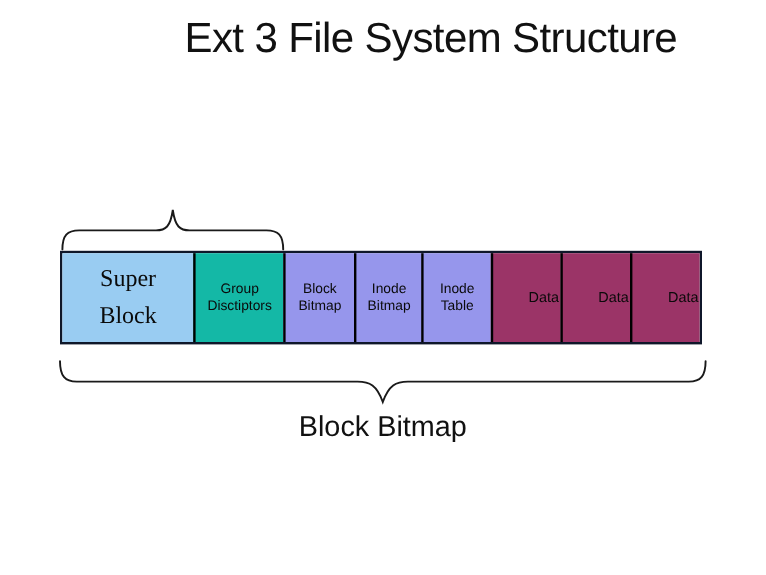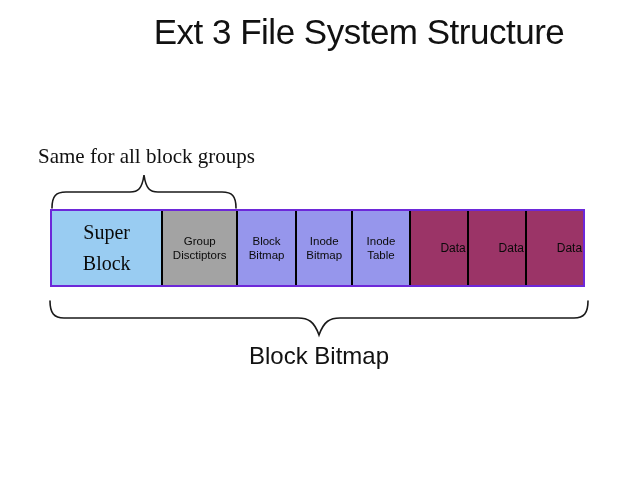--- a/index.html
+++ b/index.html
@@ -39,21 +39,21 @@
     top: 171px;
     width: 188px;
     height: 38px;
   }
   .block-row {
     position: absolute;
     left: 50px;
     top: 209px;
     width: 535px;
     height: 78px;
-    border: 2px solid #6d28d9;
+    border: 2px solid #0f172a;
     box-sizing: border-box;
     display: flex;
   }
   .fs-block {
     flex-basis: 0;
     display: flex;
     align-items: center;
     justify-content: center;
     text-align: center;
     box-sizing: border-box;
@@ -96,32 +96,31 @@
     color: #111111;
   }
 </style>
 </head>
 <body>
 
 <div class="slide">
 
   <div class="title">Ext 3 File System Structure</div>
 
-  <div class="top-label">Same for all block groups</div>
 
   <svg class="top-brace" viewBox="0 0 188 38" aria-hidden="true">
     <path d="M2,37 C2,25 6,21 16,21 L80,21 C88,21 92,18 94,4 C96,18 100,21 108,21 L172,21 C182,21 186,25 186,37" fill="none" stroke="#1a1a1a" stroke-width="1.6" stroke-linecap="round"></path>
   </svg>
 
   <div class="block-row">
     <div class="fs-block serif" style="flex-grow: 113; background-color: rgb(153, 204, 242);">
       <span class="label">Super
 Block</span>
     </div>
-    <div class="fs-block sans" style="flex-grow: 75; background-color: #a3a3a3;">
+    <div class="fs-block sans" style="flex-grow: 75; background-color: #14b8a6;">
       <span class="label">Group
 Disctiptors</span>
     </div>
     <div class="fs-block sans" style="flex-grow: 59; background-color: rgb(150, 150, 236);">
       <span class="label">Block
 Bitmap</span>
     </div>
     <div class="fs-block sans" style="flex-grow: 56; background-color: rgb(150, 150, 236);">
       <span class="label">Inode
 Bitmap</span>

